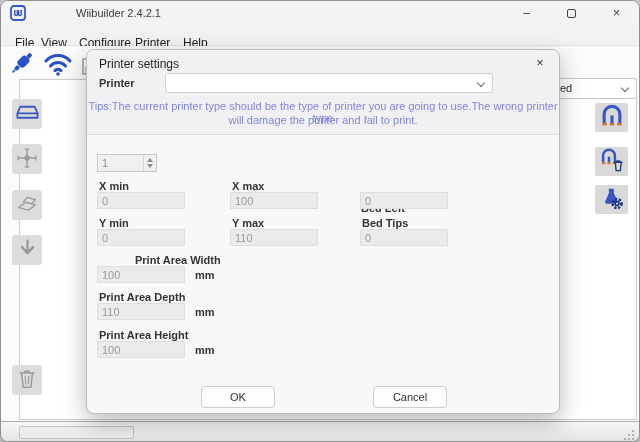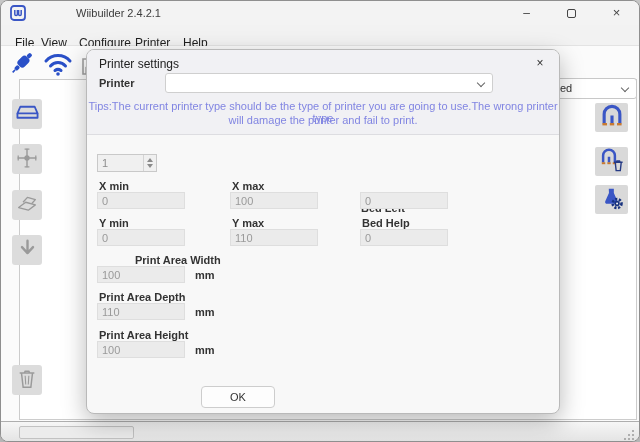--- a/index.html
+++ b/index.html
@@ -247,33 +247,34 @@
 
     <span class="dlg-label" style="left:12px;  top:130px;">X min</span>
     <span class="dlg-label" style="left:145px; top:130px;text-align:center;">X max</span>
     <span class="dlg-label" style="left:274px; top:130px;margin-top:22px;">Bed Left</span>
     <input class="num-input" style="left: 10px; top: 142px;" disabled="" value="0">
     <input class="num-input" style="left: 143px; top: 142px;" disabled="" value="100">
     <input class="num-input" style="left: 273px; top: 142px;" disabled="" value="0">
 
     <span class="dlg-label" style="left:12px;  top:167px;">Y min</span>
     <span class="dlg-label" style="left:145px; top:167px;">Y max</span>
-    <span class="dlg-label" style="left:275px; top:167px;">Bed Help</span>
+    <span class="dlg-label" style="left:275px; top:167px;">Bed Tips</span>
     <input class="num-input" style="left: 10px; top: 179px;" disabled="" value="0">
     <input class="num-input" style="left: 143px; top: 179px;" disabled="" value="110">
     <input class="num-input" style="left: 273px; top: 179px;" disabled="" value="0">
 
     <span class="dlg-label" style="left:12px; top:204px;padding-left:36px;">Print Area Width</span>
     <input class="num-input" style="left: 10px; top: 216px;" disabled="" value="100">
     <span class="unit" style="top:219px;">mm</span>
 
     <span class="dlg-label" style="left:12px; top:241px;">Print Area Depth</span>
     <input class="num-input" style="left: 10px; top: 253px;" disabled="" value="110">
     <span class="unit" style="top:256px;">mm</span>
 
     <span class="dlg-label" style="left:12px; top:279px;">Print Area Height</span>
     <input class="num-input" style="left: 10px; top: 291px;" disabled="" value="100">
     <span class="unit" style="top:294px;">mm</span>
 
     <button class="dlg-btn" style="left:114px;">OK</button>
+    <button class="dlg-btn" style="left:286px;">Cancel</button>
   </div>
 
 </div>
 
 </body></html>

